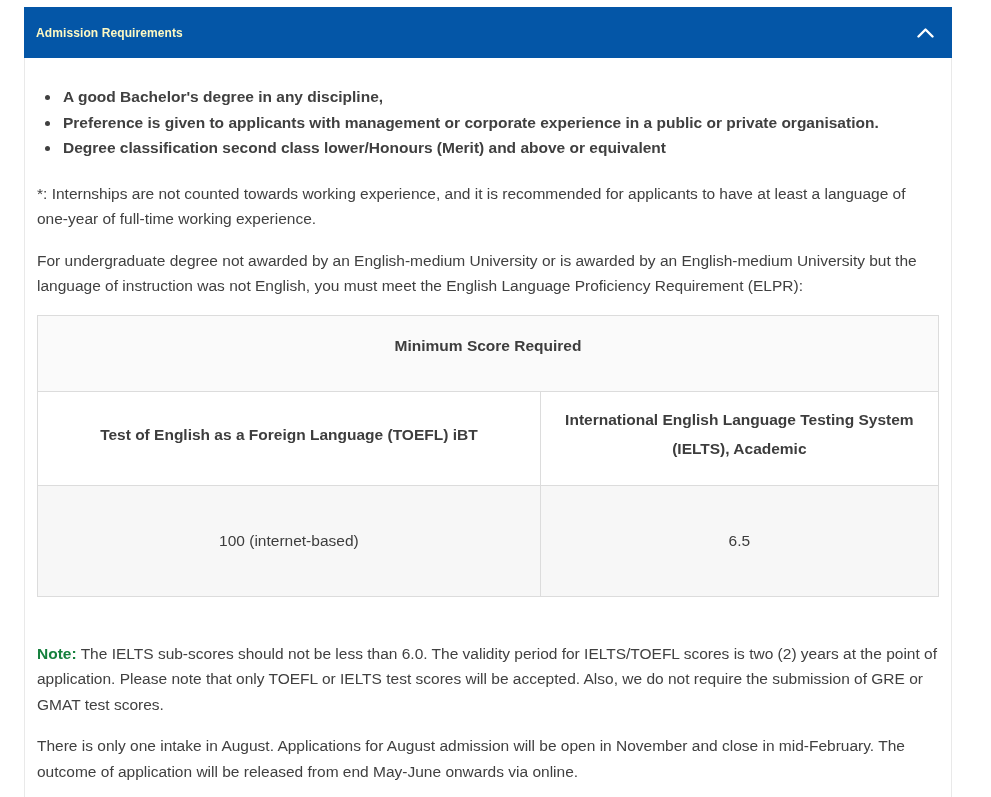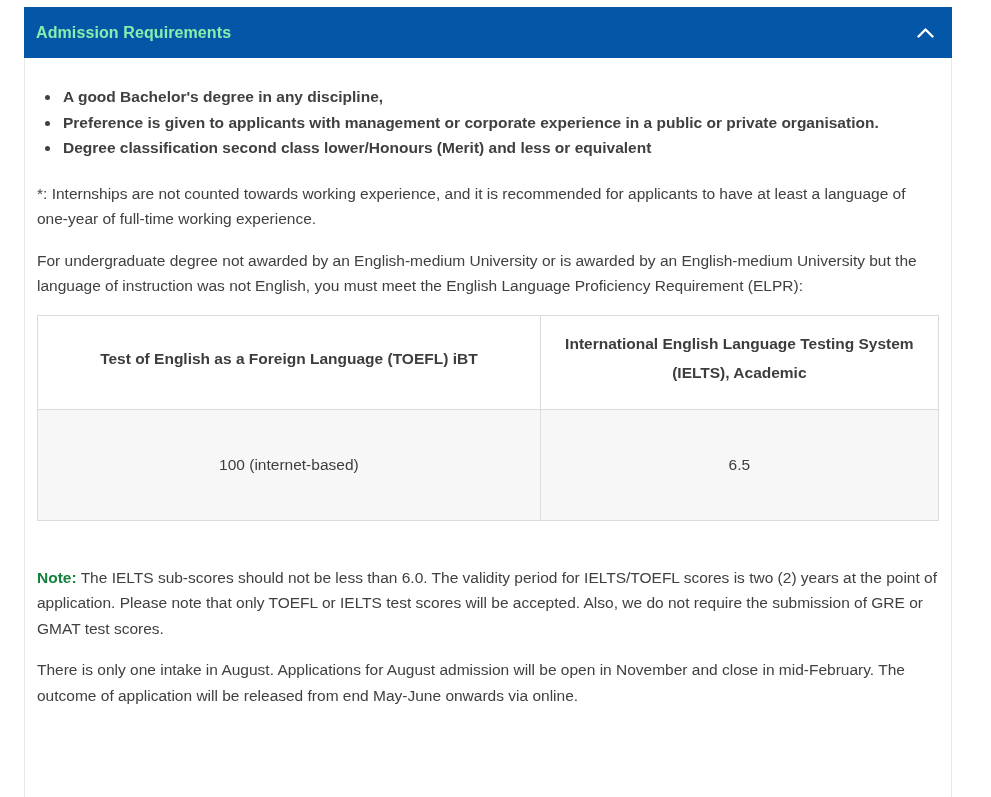--- a/index.html
+++ b/index.html
@@ -26,22 +26,22 @@
     height: 51px;
     background: #0456a7;
     display: flex;
     align-items: center;
     justify-content: space-between;
     padding: 0 18px 0 12px;
     cursor: pointer;
   }
   .panel-title {
     margin: 0;
-    color: #86efac;
-    font-size: 16px;
+    color: #fef9c3;
+    font-size: 12px;
     font-weight: 700;
     letter-spacing: 0.1px;
   }
   .chevron {
     display: flex;
     align-items: center;
   }
   .panel-body {
     box-sizing: border-box;
     min-height: 739px;
@@ -113,33 +113,36 @@
         </svg>
       </span>
     </header>
 
     <div class="panel-body">
 
 
       <ul class="req-list">
         <li>A good Bachelor's degree in any discipline,</li>
         <li>Preference is given to applicants with management or corporate experience in a public or private organisation.</li>
-        <li>Degree classification second class lower/Honours (Merit) and less or equivalent</li>
+        <li>Degree classification second class lower/Honours (Merit) and above or equivalent</li>
       </ul>
 
       <p>*: Internships are not counted towards working experience, and it is recommended for applicants to have at least a language of one-year of full-time working experience.</p>
 
       <p>For undergraduate degree not awarded by an English-medium University or is awarded by an English-medium University but the language of instruction was not English, you must meet the English Language Proficiency Requirement (ELPR):</p>
 
       <table class="score-table">
         <colgroup>
           <col style="width:55.8%">
           <col style="width:44.2%">
         </colgroup>
         <tbody>
+          <tr class="title-row">
+            <th colspan="2">Minimum Score Required</th>
+          </tr>
           <tr class="col-row">
             <th>Test of English as a Foreign Language (TOEFL) iBT</th>
             <th>International English Language Testing System (IELTS), Academic</th>
           </tr>
           <tr class="value-row">
             <td>100 (internet-based)</td>
             <td>6.5</td>
           </tr>
         </tbody>
       </table>

